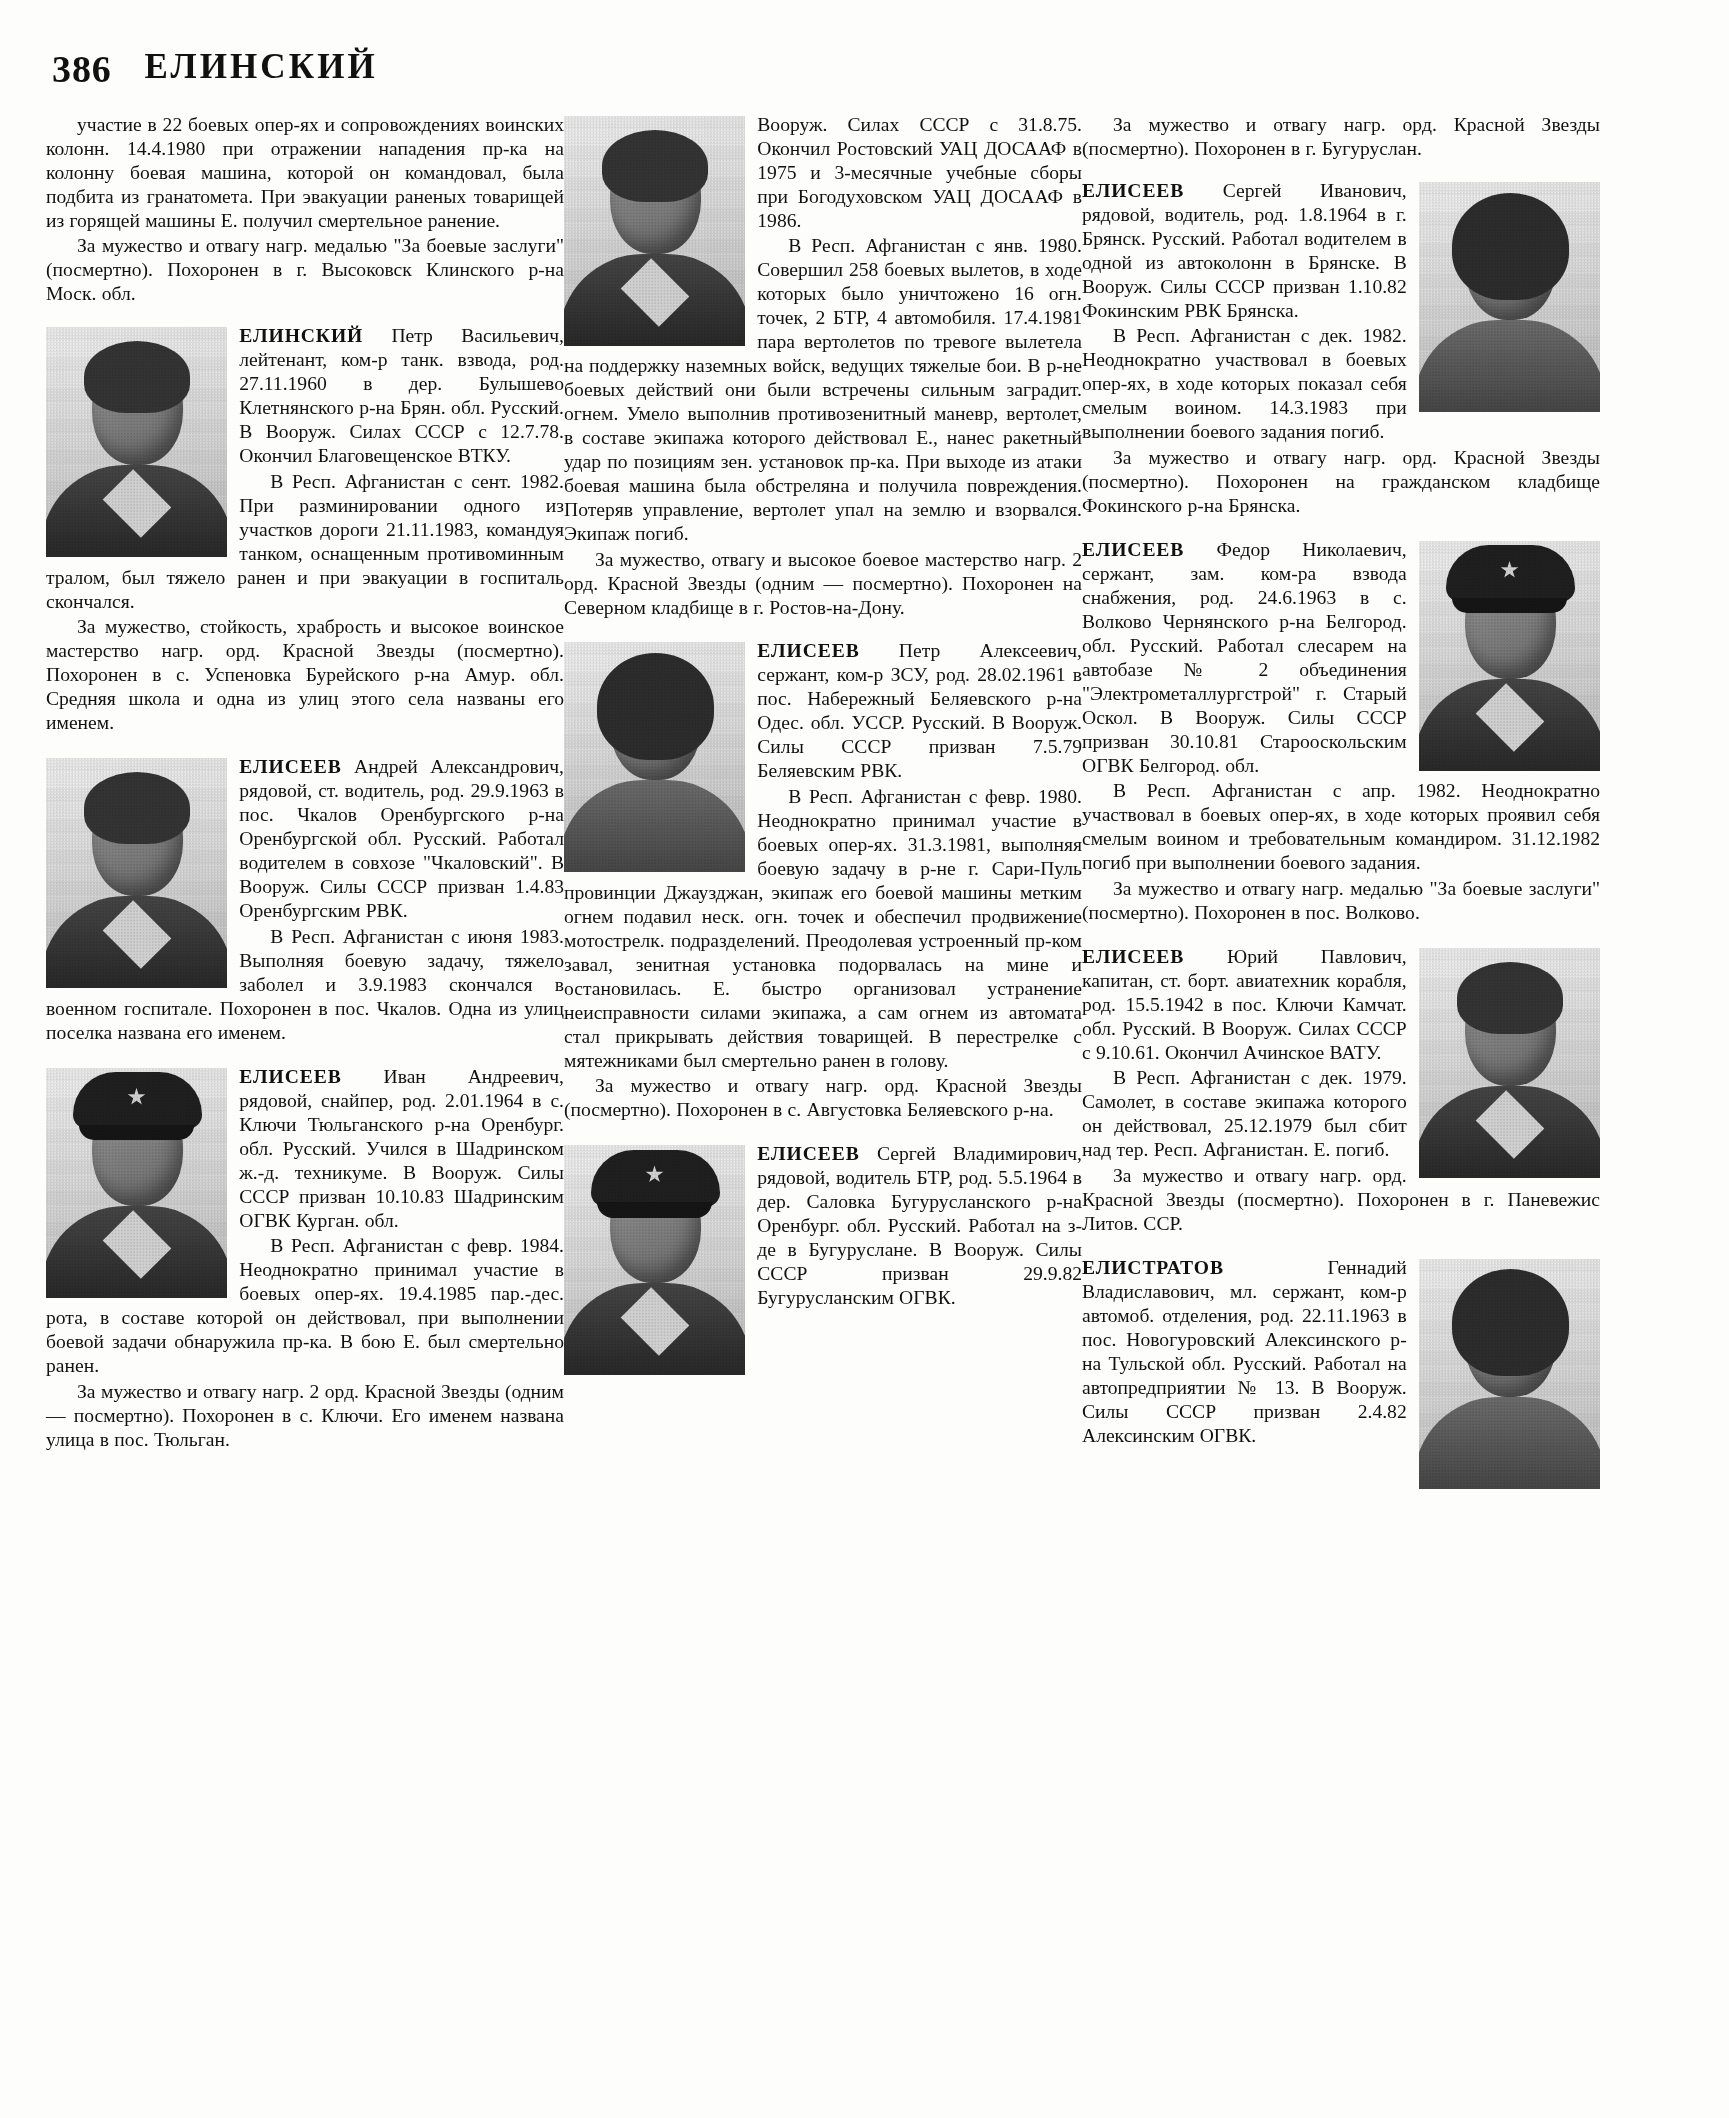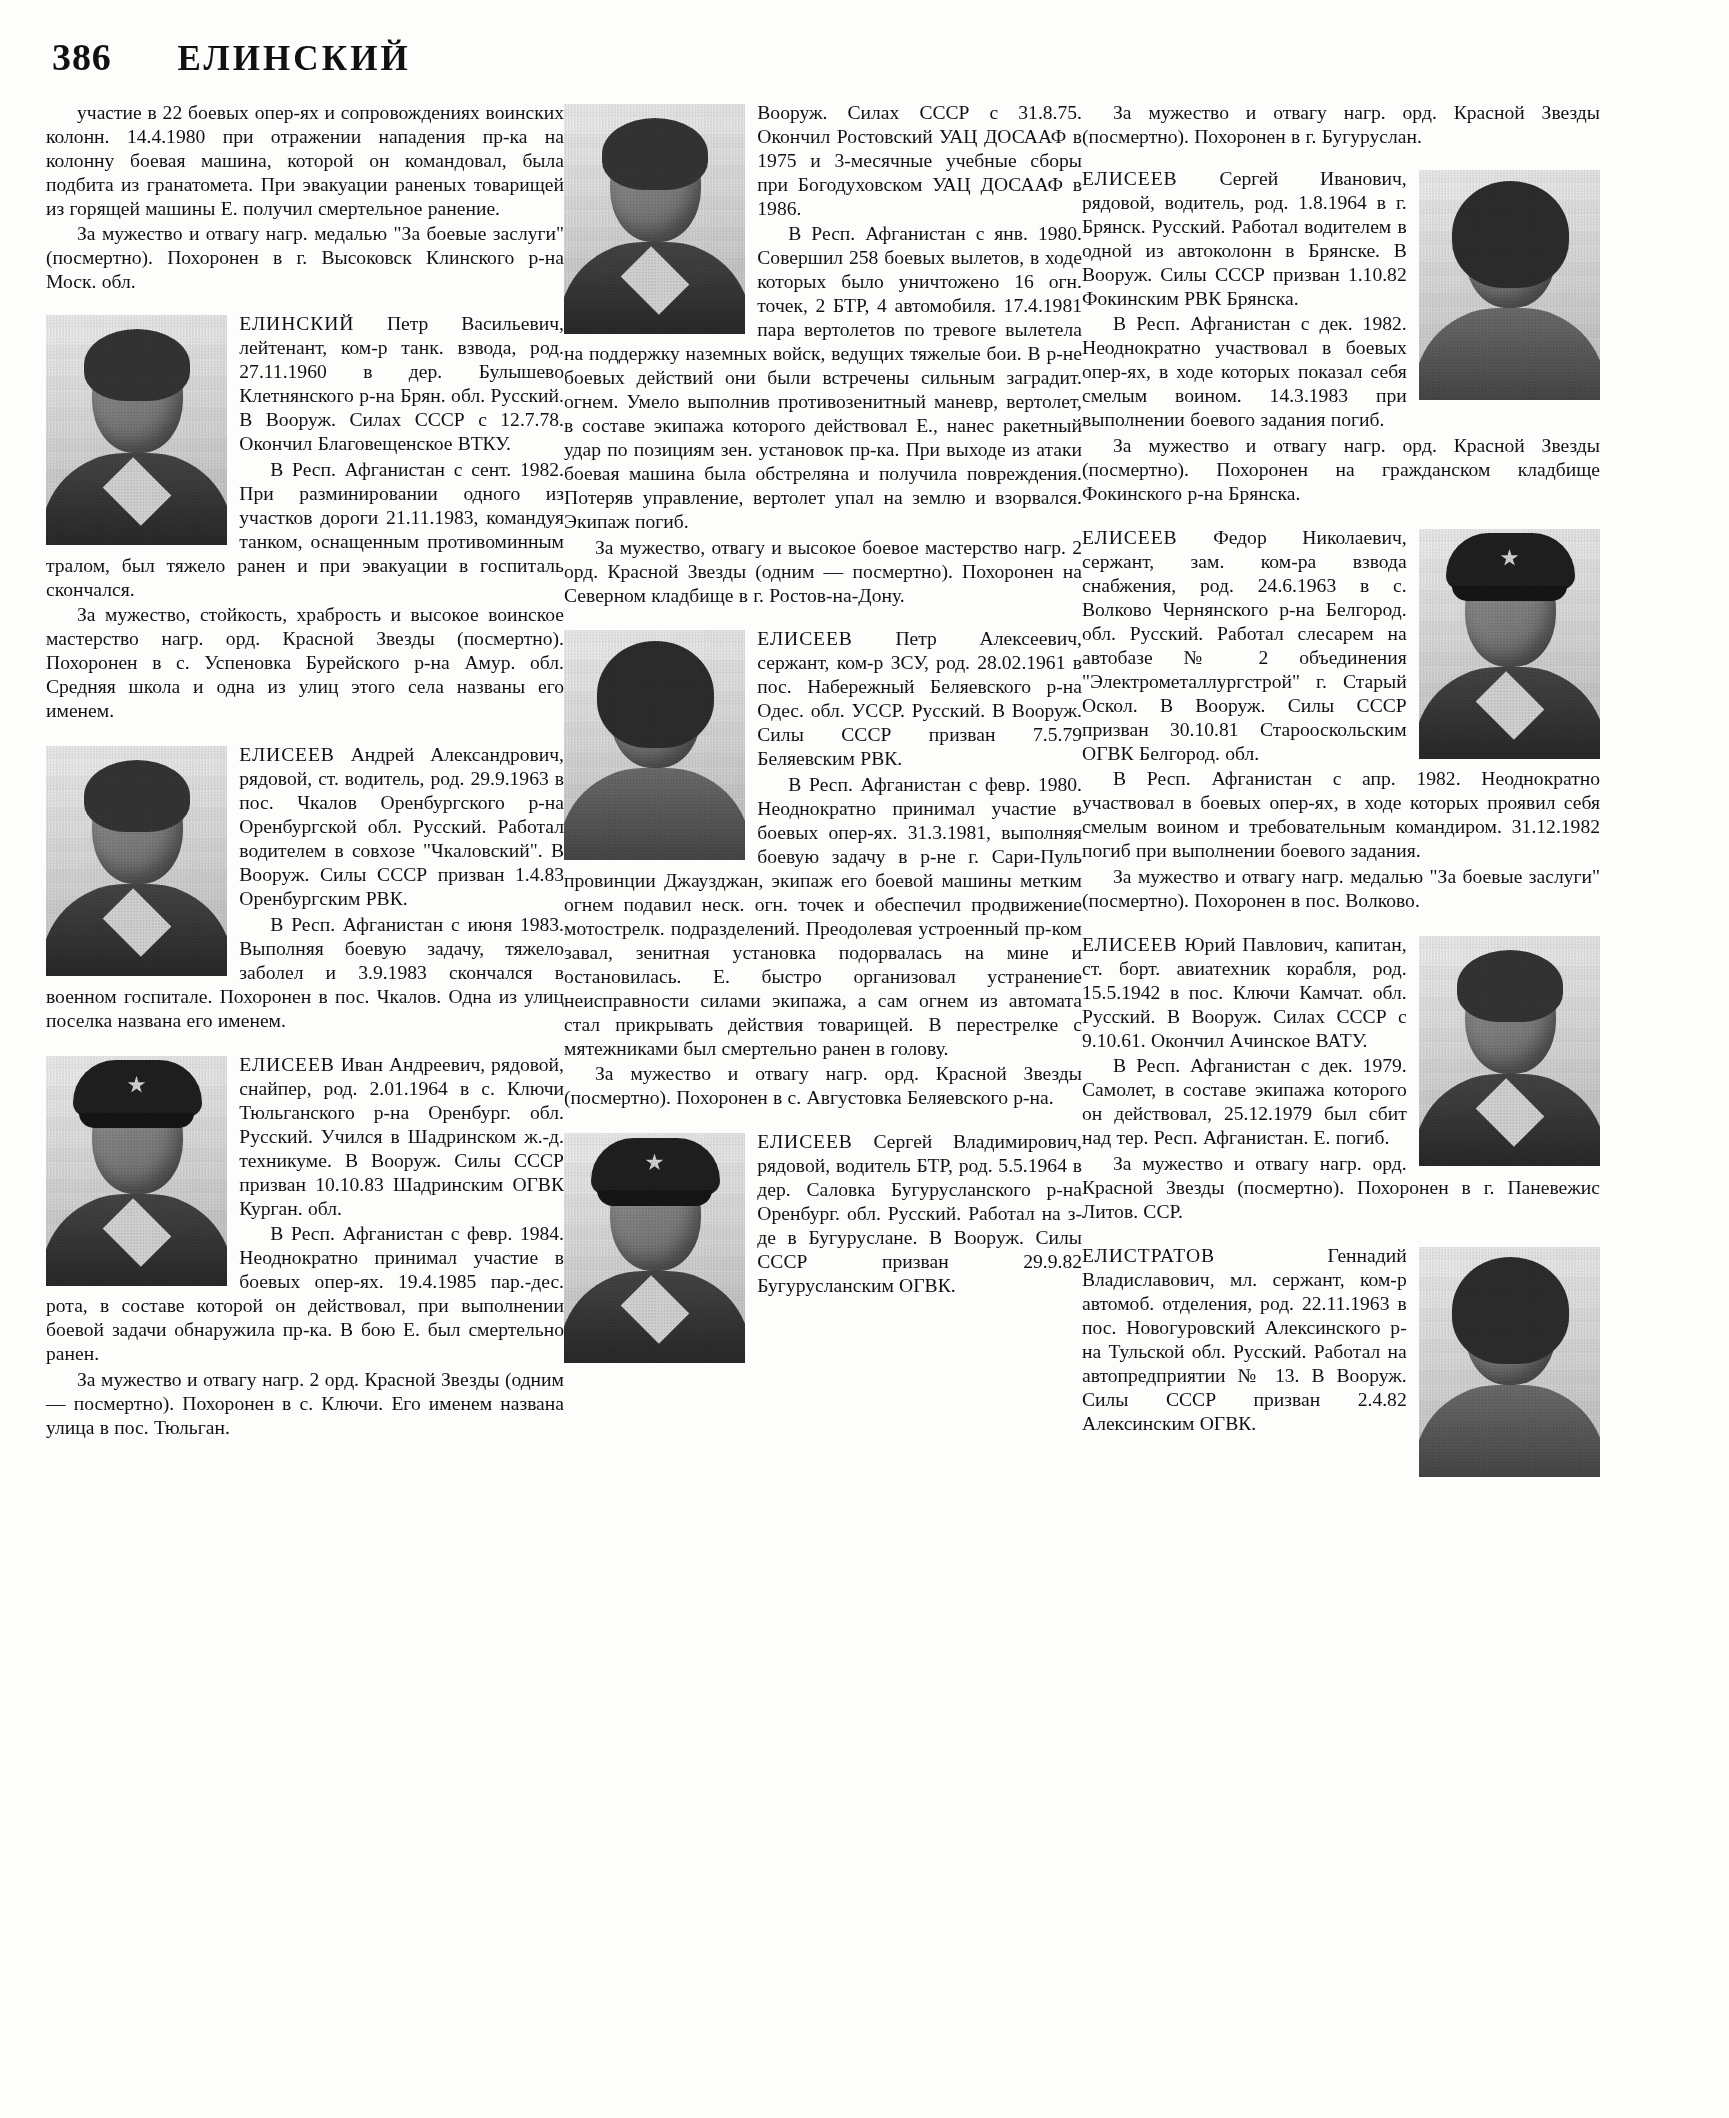--- a/index.html
+++ b/index.html
@@ -19,24 +19,25 @@
     position: relative;
     width: 1729px;
     height: 2119px;
     box-sizing: border-box;
     padding: 35px 46px 31px 46px;
     background: #fdfdfb;
   }
   
   .page-header {
     display: flex;
-    align-items: flex-end;
-    gap: 66px;
+    align-items: flex-start;
+    gap: 33px;
     padding-left: 6.1px;
     margin-bottom: 21.5px;
+    margin-top: 12px;
   }
   .folio {
     font-family: "Liberation Serif", serif;
     font-size: 38px;
     font-weight: bold;
     letter-spacing: 0.8px;
   }
   .running-head {
     font-family: "Liberation Serif", serif;
     font-size: 35px;
@@ -65,21 +66,21 @@
   p.para.noindent {
     text-indent: 0;
   }
   .entry {
     margin-top: 18.4px;
   }
   .entry:first-child {
     margin-top: 0;
   }
   .surname {
-    font-weight: normal;
+    font-weight: bold;
     letter-spacing: 0.9px;
   }
   
   .portrait {
     width: 181px;
     height: 230px;
     background: #d8d5cd;
     float: left;
     margin: 3.1px 12.3px 3.1px 0;
     position: relative;

